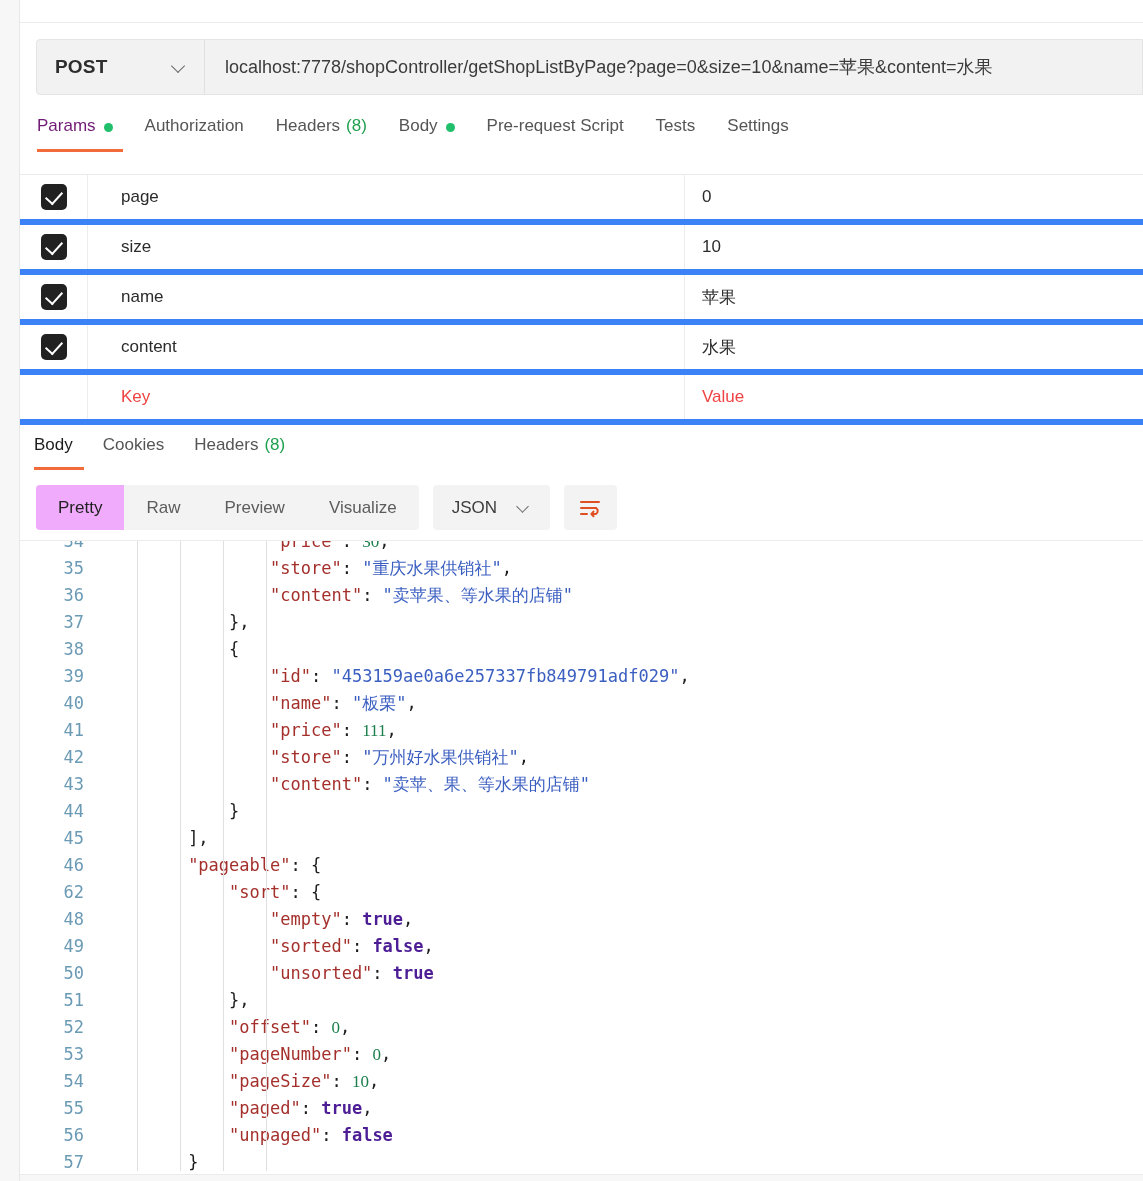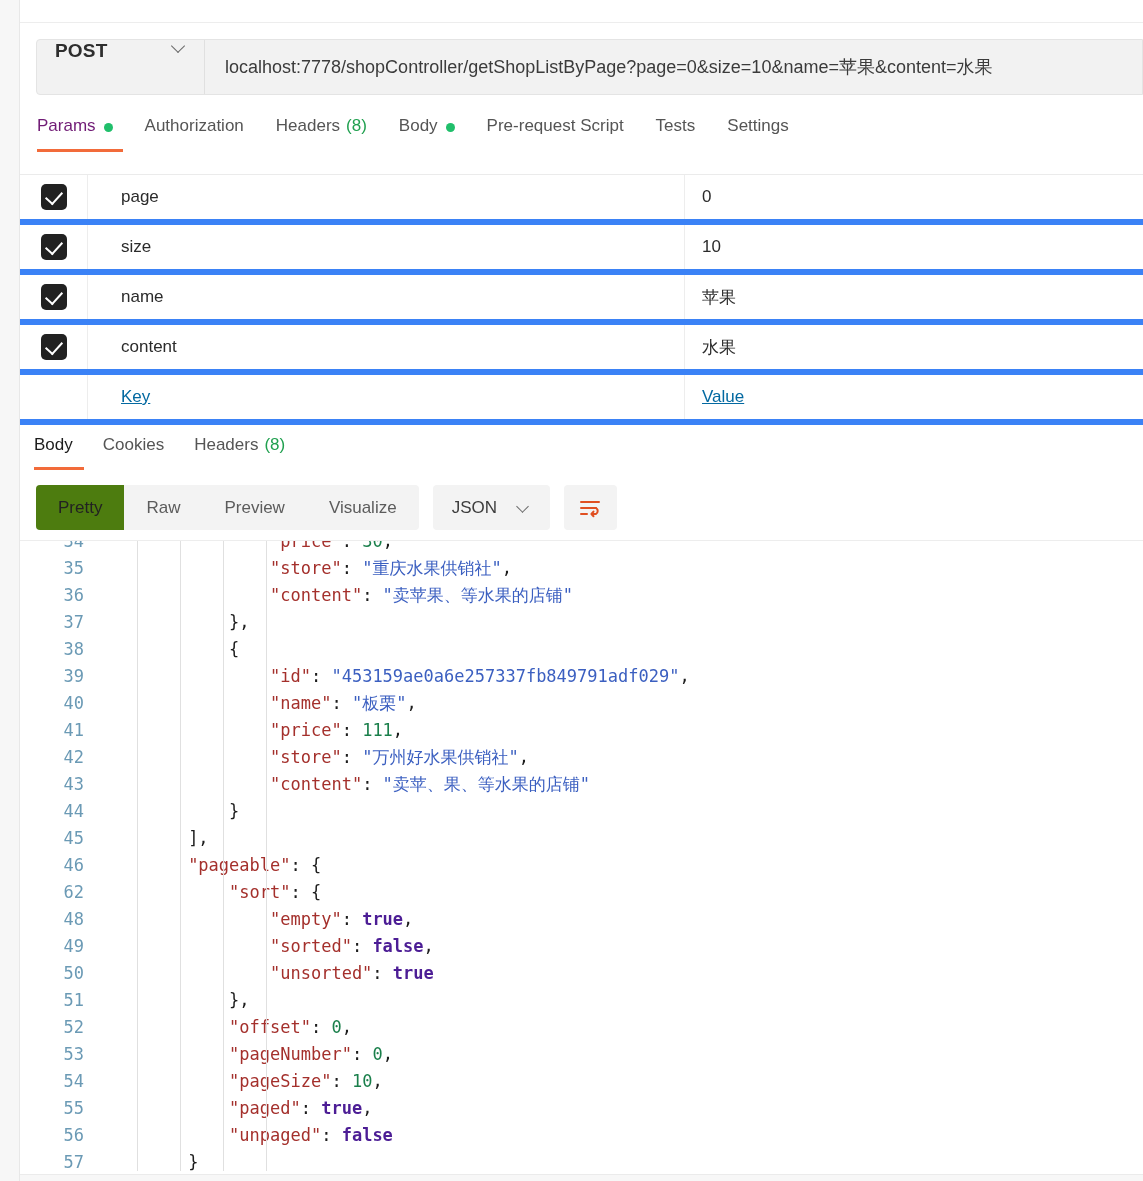--- a/index.html
+++ b/index.html
@@ -39,21 +39,21 @@
     background: #f2f2f2;
     border: 1px solid #e4e4e4;
     border-top-left-radius: 4px;
     border-bottom-left-radius: 4px;
     display: flex;
     align-items: stretch;
   }
   .method-select {
     width: 168px;
     display: flex;
-    align-items: flex-start;
+    align-items: center;
     justify-content: space-between;
     padding: 0 18px 0 18px;
     border-right: 1px solid #e0e0e0;
     cursor: pointer;
   }
   .method-label {
     font-size: 19px;
     font-weight: bold;
     color: #2e2e2e;
     letter-spacing: .2px;
@@ -172,21 +172,21 @@
   }
   .pval {
     flex: 1;
     display: flex;
     align-items: center;
     padding-left: 17px;
     font-size: 17px;
     color: #2b2b2b;
     cursor: text;
   }
-  .ph { color: #0369a1; text-decoration: underline; }
+  .ph { color: #ef4444; }
 
   
   .res-tabs {
     position: absolute;
     left: 20px; top: 425px;
     width: 1123px; height: 50px;
     display: flex;
     align-items: flex-start;
     padding-left: 14px;
   }
@@ -230,21 +230,21 @@
     display: flex;
     align-items: center;
     justify-content: center;
     padding: 0 22px;
     font-size: 17px;
     color: #5c5c5c;
     cursor: pointer;
     white-space: nowrap;
   }
   .seg-item.active {
-    background: #4d7c0f;
+    background: #f0abfc;
     color: #222;
   }
   .fmt-select {
     display: flex;
     align-items: center;
     gap: 20px;
     background: #f3f3f3;
     border-radius: 4px;
     height: 45px;
     padding: 0 19px;
@@ -309,21 +309,21 @@
     top: 0;
   }
   .g1 { left: 117px; }
   .g2 { left: 160px; }
   .g3 { left: 203px; }
   .g4 { left: 246px; }
 
   
   .k   { color: #a4302c; }
   .s   { color: #3b5fc0; }
-  .n   { color: #1a7f4b; }
+  .n   { color: #1a7f4b; font-family: Liberation Serif, serif; }
   .b   { color: #4c1d95; font-weight: bold; }
   .p   { color: #1c1c1c; }
 
   .bottom-fade {
     position: absolute;
     left: 20px; top: 1174px;
     width: 1123px; height: 7px;
     background: #f7f7f7;
     border-top: 1px solid #ebebeb;
   }

